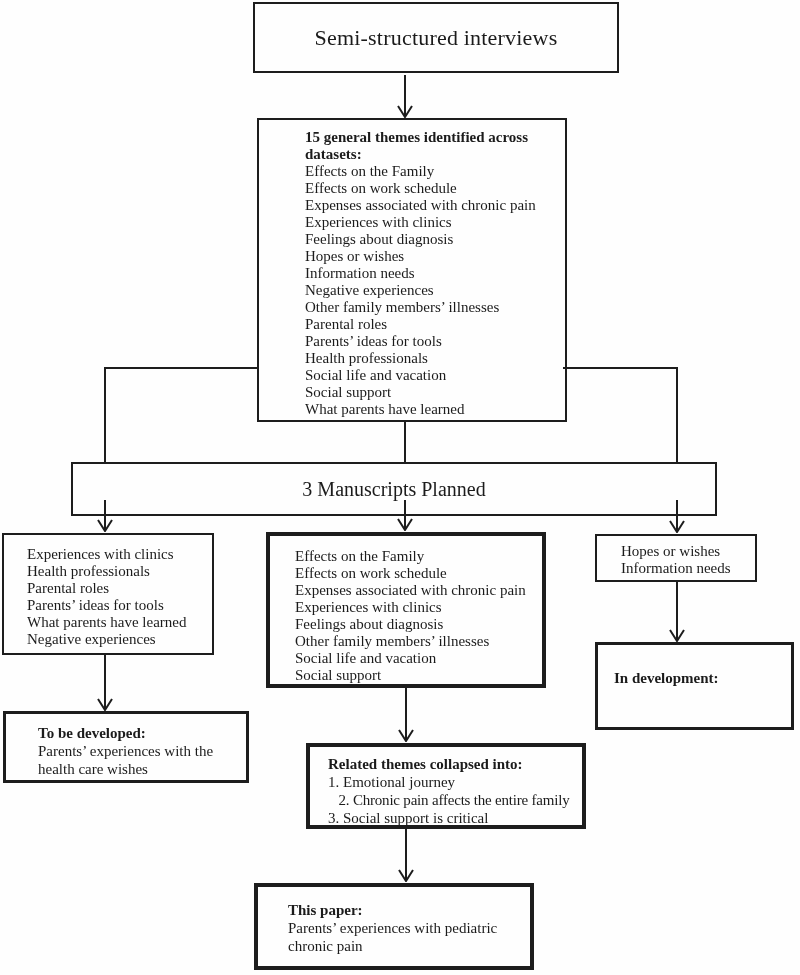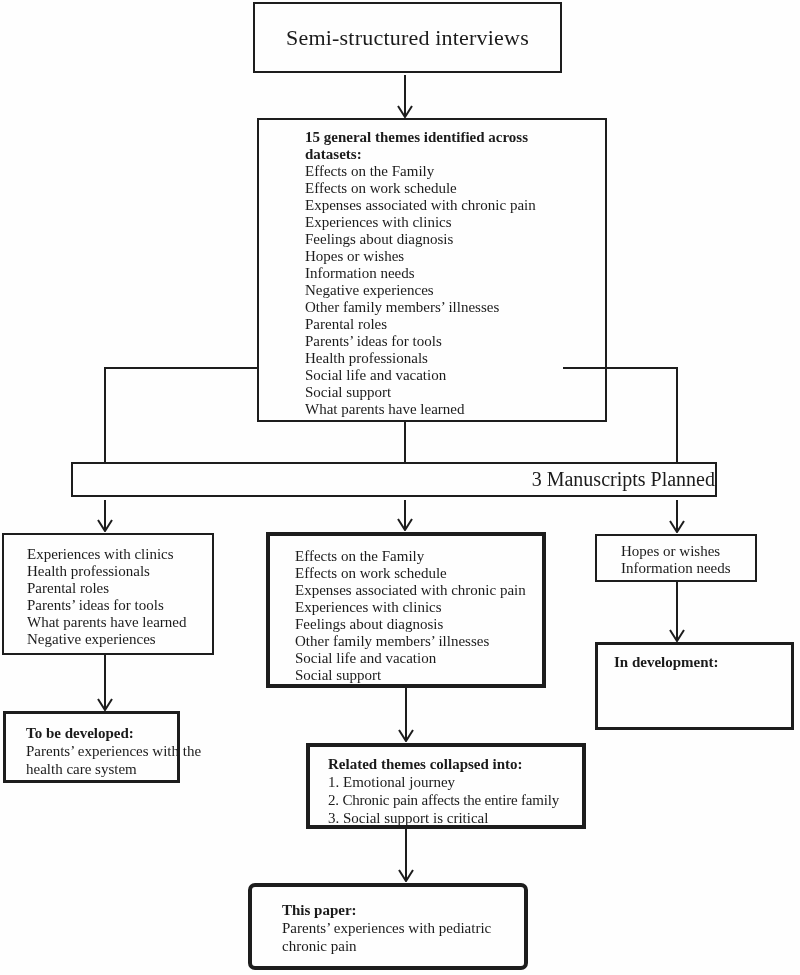--- a/index.html
+++ b/index.html
@@ -20,32 +20,32 @@
   .line{position:absolute;background:#1d1d1d;}
   .varrow{position:absolute;width:16px;}
   .varrow .shaft{position:absolute;left:7px;top:0;bottom:1px;width:2px;background:#1d1d1d;}
   .varrow svg{position:absolute;left:0;bottom:0;}
 </style>
 </head>
 <body>
 
 <div class="canvas">
 
-  <div class="box center-text title-lg" style="left:253px;top:2px;width:309px;height:71px;">
+  <div class="box center-text title-lg" style="left:253px;top:2px;width:366px;height:71px;">
     <span>Semi-structured interviews</span>
   </div>
 
   <div class="varrow" style="left:397px;top:75px;height:43px;">
     <div class="shaft"></div>
     <svg width="16" height="13" viewBox="0 0 16 13">
       <path d="M1 1 L8 12 L15 1" fill="none" stroke="#1d1d1d" stroke-width="2"></path>
     </svg>
   </div>
 
-  <div class="box list" style="left:257px;top:118px;width:350px;height:304px;padding:9px 6px 0 46px;">
+  <div class="box list" style="left:257px;top:118px;width:310px;height:304px;padding:9px 6px 0 46px;">
     <div class="hd" style="white-space:normal;width:250px;">15 general themes identified across datasets:</div>
     <div class="ln">Effects on the Family</div>
     <div class="ln">Effects on work schedule</div>
     <div class="ln">Expenses associated with chronic pain</div>
     <div class="ln">Experiences with clinics</div>
     <div class="ln">Feelings about diagnosis</div>
     <div class="ln">Hopes or wishes</div>
     <div class="ln">Information needs</div>
     <div class="ln">Negative experiences</div>
     <div class="ln">Other family members’ illnesses</div>
@@ -56,21 +56,21 @@
     <div class="ln">Social support</div>
     <div class="ln">What parents have learned</div>
   </div>
 
   <div class="line" style="left:104px;top:367px;width:154px;height:2px;"></div>
   <div class="line" style="left:104px;top:367px;width:2px;height:95px;"></div>
   <div class="line" style="left:563px;top:367px;width:115px;height:2px;"></div>
   <div class="line" style="left:676px;top:367px;width:2px;height:95px;"></div>
   <div class="line" style="left:404px;top:422px;width:2px;height:40px;"></div>
 
-  <div class="box center-text title-md" style="left:71px;top:462px;width:646px;height:35px;justify-content:flex-end;">
+  <div class="box center-text title-md" style="left:71px;top:462px;width:646px;height:54px;">
     <span>3 Manuscripts Planned</span>
   </div>
 
   <div class="varrow" style="left:97px;top:500px;height:32px;">
     <div class="shaft"></div>
     <svg width="16" height="13" viewBox="0 0 16 13">
       <path d="M1 1 L8 12 L15 1" fill="none" stroke="#1d1d1d" stroke-width="2"></path>
     </svg>
   </div>
   <div class="varrow" style="left:397px;top:500px;height:31px;">
@@ -111,55 +111,55 @@
     <div class="ln">Information needs</div>
   </div>
 
   <div class="varrow" style="left:97px;top:655px;height:56px;">
     <div class="shaft"></div>
     <svg width="16" height="13" viewBox="0 0 16 13">
       <path d="M1 1 L8 12 L15 1" fill="none" stroke="#1d1d1d" stroke-width="2"></path>
     </svg>
   </div>
 
-  <div class="box medium list" style="left:3px;top:711px;width:177px;height:72px;padding:10px 6px 0 20px;line-height:18px;">
+  <div class="box medium list" style="left:3px;top:711px;width:246px;height:72px;padding:10px 6px 0 32px;line-height:18px;">
     <div class="hd">To be developed:</div>
-    <div style="width:180px;">Parents’ experiences with the health care system</div>
+    <div style="width:180px;">Parents’ experiences with the health care wishes</div>
   </div>
 
   <div class="varrow" style="left:398px;top:688px;height:54px;">
     <div class="shaft"></div>
     <svg width="16" height="13" viewBox="0 0 16 13">
       <path d="M1 1 L8 12 L15 1" fill="none" stroke="#1d1d1d" stroke-width="2"></path>
     </svg>
   </div>
 
   <div class="box thick list" style="left:266px;top:743px;width:280px;height:86px;padding:8px 2px 0 18px;line-height:18px;margin-left:40px;">
     <div class="hd ln">Related themes collapsed into:</div>
     <div class="ln">1.  Emotional journey</div>
-    <div class="ln" style="letter-spacing:-0.2px;">2.  Chronic pain affects the entire family</div>
+    <div class="ln" style="letter-spacing:-0.2px;text-align:center;">2.  Chronic pain affects the entire family</div>
     <div class="ln">3.  Social support is critical</div>
   </div>
 
   <div class="varrow" style="left:669px;top:582px;height:60px;">
     <div class="shaft"></div>
     <svg width="16" height="13" viewBox="0 0 16 13">
       <path d="M1 1 L8 12 L15 1" fill="none" stroke="#1d1d1d" stroke-width="2"></path>
     </svg>
   </div>
 
-  <div class="box medium list" style="left:595px;top:642px;width:199px;height:88px;padding:8px 6px 0 16px;line-height:18px;font-size:14.6px;">
+  <div class="box medium list" style="left:595px;top:642px;width:199px;height:88px;padding:24px 6px 0 16px;line-height:18px;font-size:14.6px;">
     <div class="hd" style="font-size:15px;">In development:</div>
   </div>
 
   <div class="varrow" style="left:398px;top:829px;height:53px;">
     <div class="shaft"></div>
     <svg width="16" height="13" viewBox="0 0 16 13">
       <path d="M1 1 L8 12 L15 1" fill="none" stroke="#1d1d1d" stroke-width="2"></path>
     </svg>
   </div>
 
-  <div class="box thick list" style="left:248px;top:883px;width:280px;height:87px;padding:14px 6px 0 30px;line-height:18px;border-radius:7px;">
+  <div class="box thick list" style="left:254px;top:883px;width:280px;height:87px;padding:14px 6px 0 30px;line-height:18px;">
     <div class="hd">This paper:</div>
     <div style="width:228px;">Parents’ experiences with pediatric chronic pain</div>
   </div>
 
 </div>
 
 </body></html>

